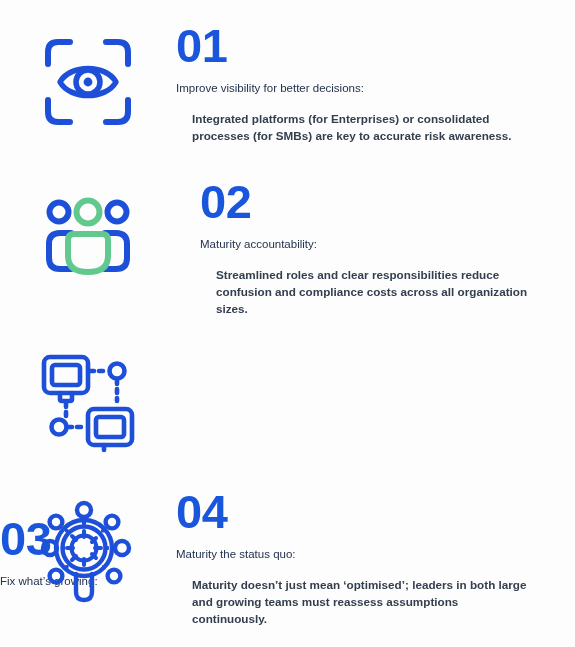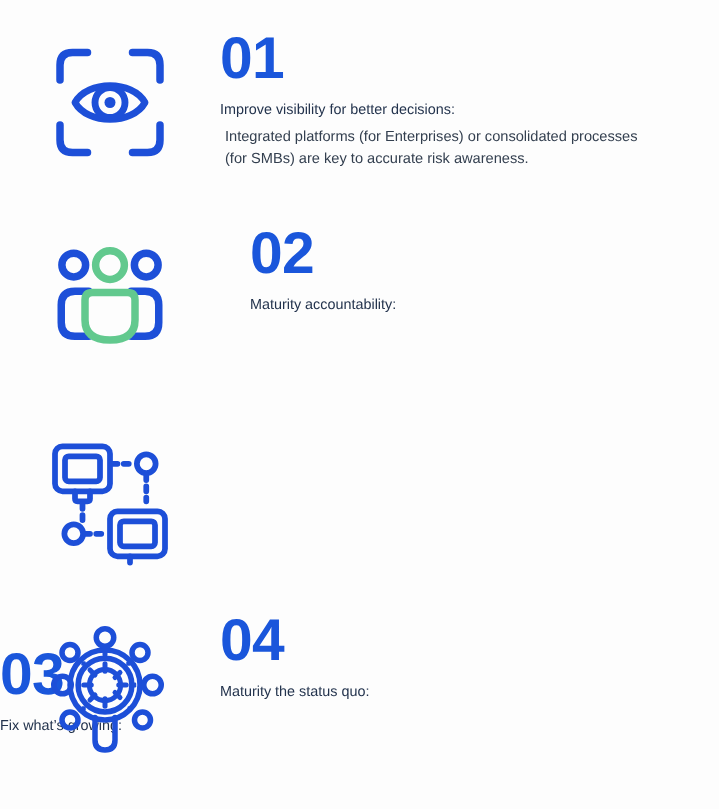--- a/index.html
+++ b/index.html
@@ -67,24 +67,24 @@
     font-size: 11.5px;
     font-weight: normal;
     color: #23334d;
     line-height: 1.25;
     margin: 0 0 7px 0;
   }
 
   .body {
     font-family: "Liberation Sans", sans-serif;
     font-size: 11.7px;
-    font-weight: normal;
+    font-weight: bold;
     color: #333f4f;
     line-height: 1.45;
-    margin: 4px;
+    margin: 16px;
     max-width: 340px;
   }
 </style>
 </head>
 <body>
 
 <div class="sheet">
 
   <div class="item item-1">
     <div class="icon-cell">
@@ -116,20 +116,21 @@
           <path d="M33 45 L22 45 Q11 45 11 56 L11 70 Q11 81 22 81 L33 81" stroke="#1d4fd8"></path>
           <path d="M67 45 L78 45 Q89 45 89 56 L89 70 Q89 81 78 81 L67 81" stroke="#1d4fd8"></path>
           <circle cx="50" cy="24" r="11.5" stroke="#62c98e"></circle>
           <path d="M36 46 L64 46 Q70 46 70 52 L70 68 Q70 84 50 84 Q30 84 30 68 L30 52 Q30 46 36 46 Z" stroke="#62c98e"></path>
         </g>
       </svg>
     </div>
     <div class="text-cell">
       <div class="num">02</div>
       <div class="head">Maturity accountability:</div>
+      <div class="body">Streamlined roles and clear responsibilities reduce confusion and compliance costs across all organization sizes.</div>
     </div>
   </div>
 
   <div class="item item-3">
     <div class="icon-cell">
       <svg width="104" height="104" viewBox="0 0 104 104">
         <g fill="none" stroke="#1d4fd8" stroke-width="4.6" stroke-linecap="round" stroke-linejoin="round">
           <rect x="8" y="8" width="44" height="36" rx="6"></rect>
           <rect x="16" y="16" width="28" height="20" rx="3"></rect>
           <path d="M24 44 L24 50 Q24 52 26 52 L34 52 Q36 52 36 50 L36 44"></path>
@@ -184,16 +185,17 @@
           <rect x="33" y="31" width="3.6" height="3.6" rx="1"></rect>
           <rect x="69" y="31" width="3.6" height="3.6" rx="1"></rect>
           <rect x="33" y="67" width="3.6" height="3.6" rx="1"></rect>
           <rect x="70" y="67" width="3.6" height="3.6" rx="1"></rect>
         </g>
       </svg>
     </div>
     <div class="text-cell">
       <div class="num">04</div>
       <div class="head">Maturity the status quo:</div>
+      <div class="body">Maturity doesn’t just mean ‘optimised’; leaders in both large and growing teams must reassess assumptions continuously.</div>
     </div>
   </div>
 
 </div>
 
 </body></html>

